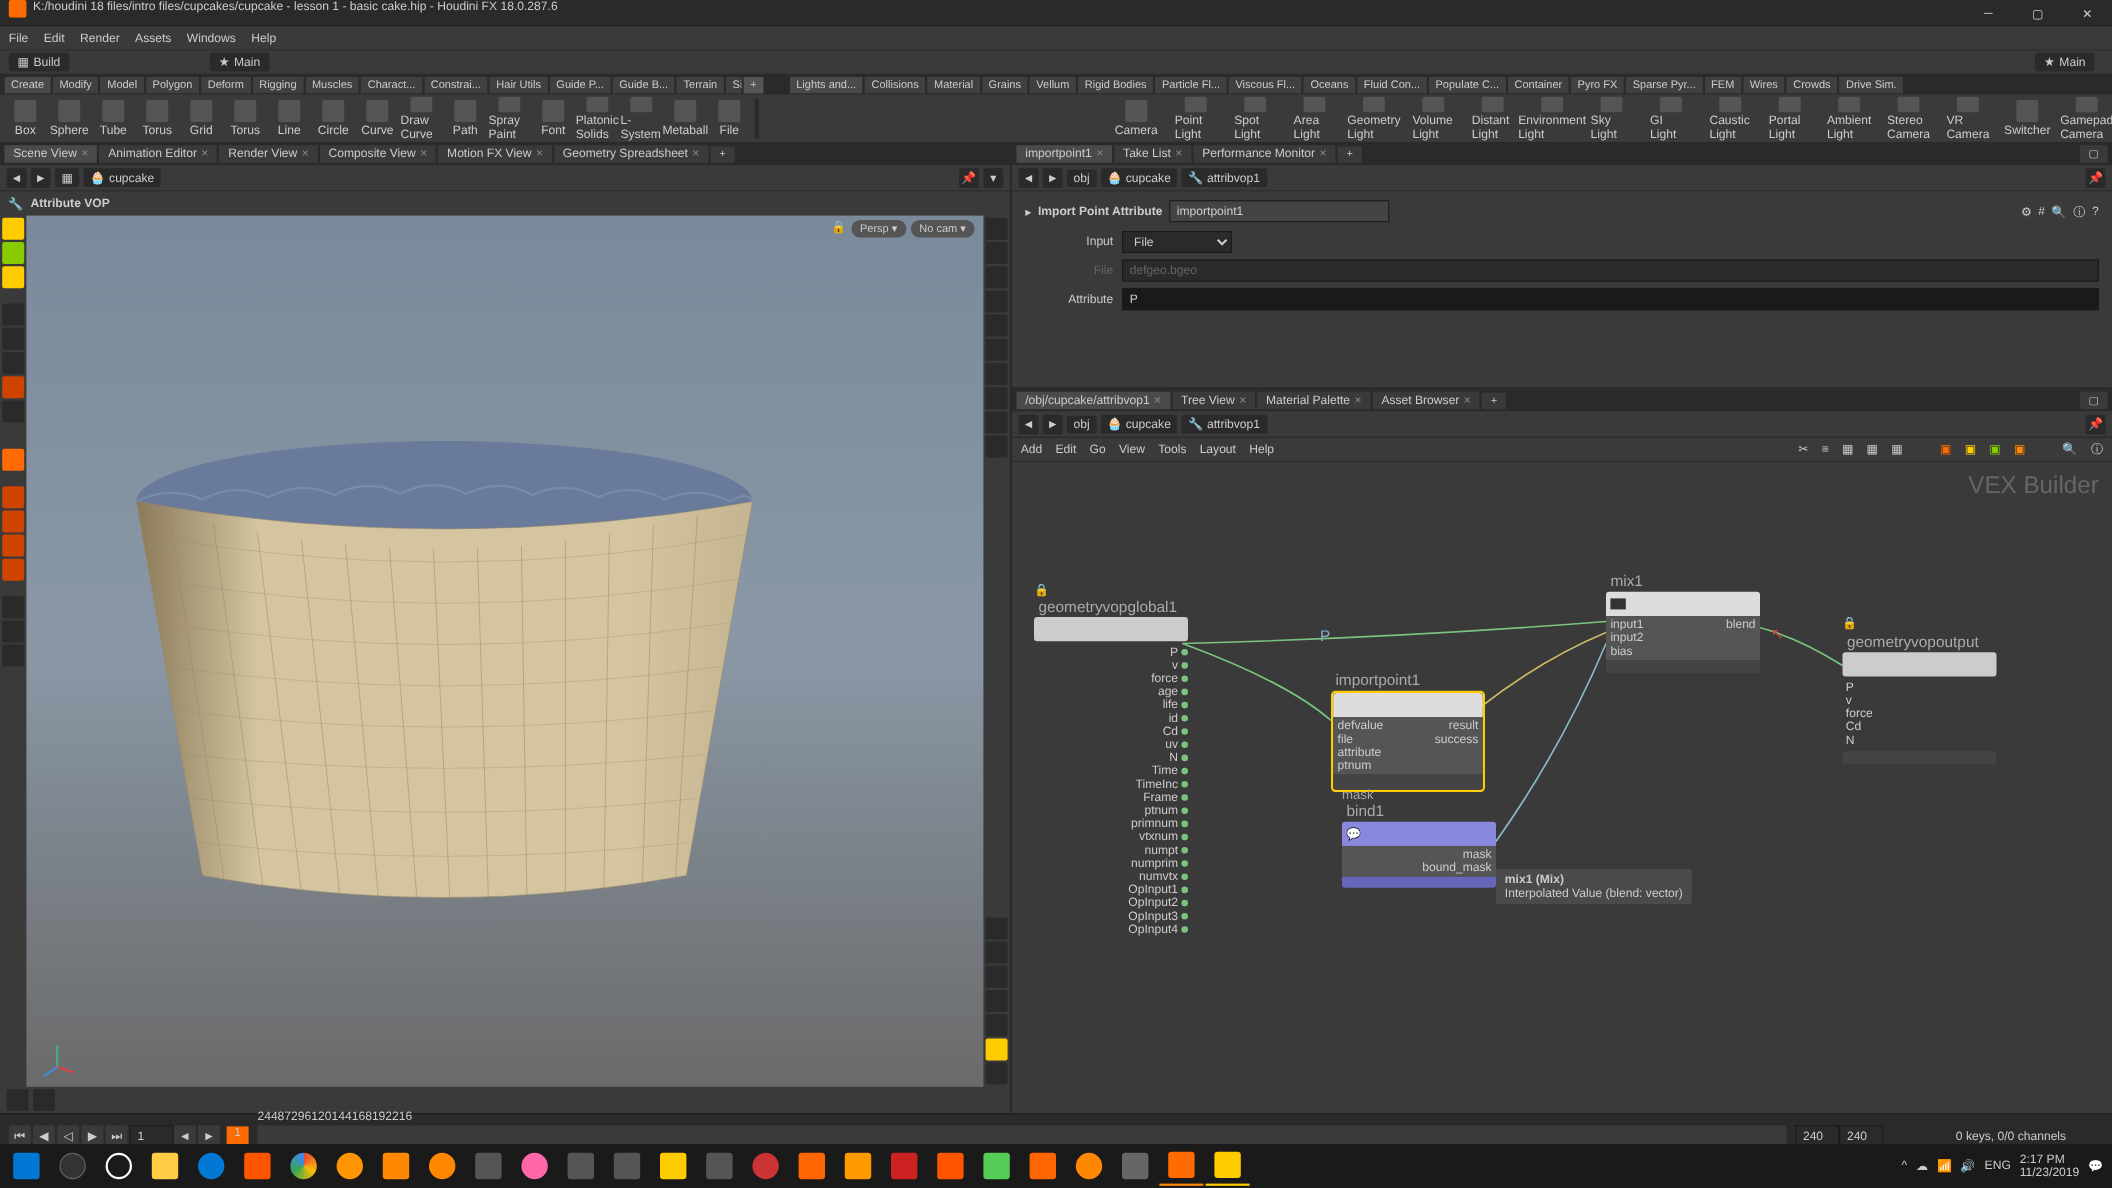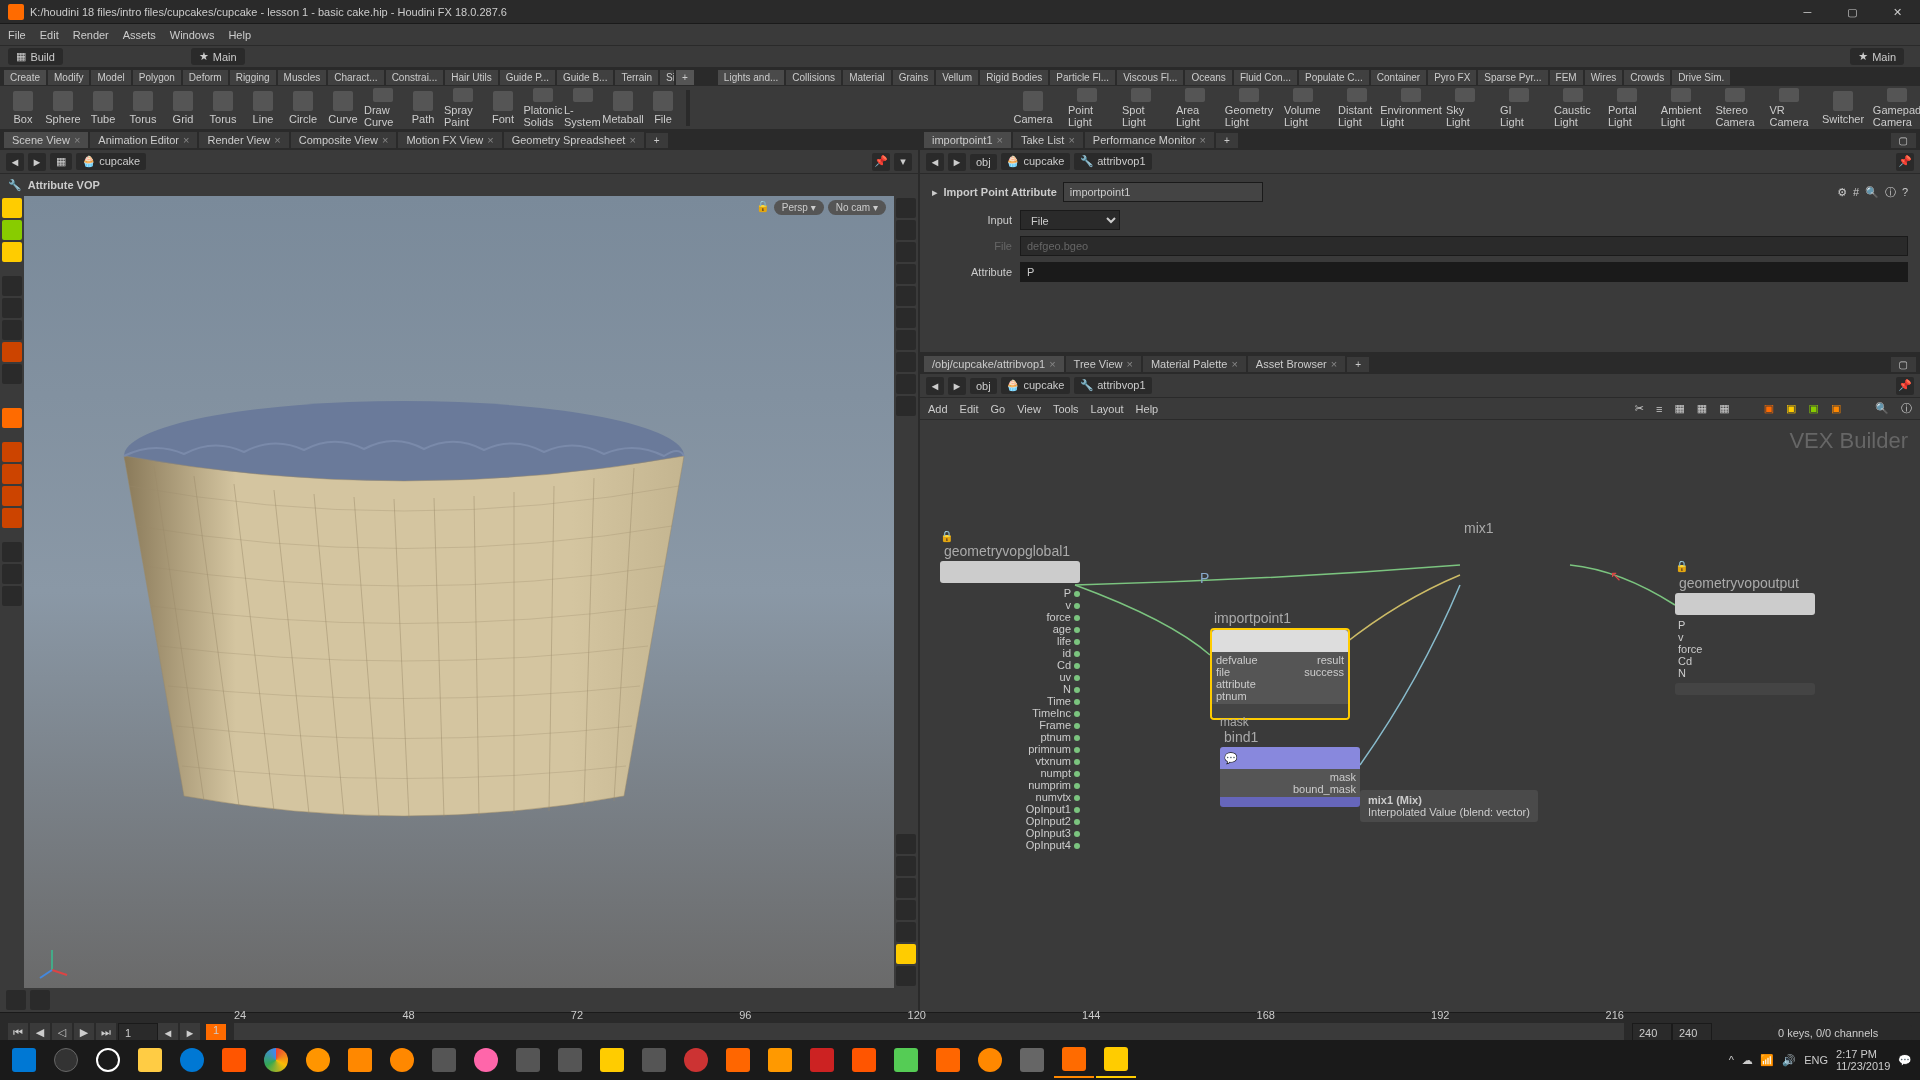--- a/index.html
+++ b/index.html
@@ -1,17 +1,17 @@
 <!DOCTYPE html>
 <html><head>
 <meta charset="utf-8">
 <style>
 *{margin:0;padding:0;box-sizing:border-box;font-family:Arial,sans-serif;font-size:11px;color:#ccc;user-select:none}
 body{background:#3a3a3a;width:1920px;height:1080px;overflow:hidden;position:relative}
-.titlebar{height:24px;background:#2a2a2a;display:flex;align-items:center;padding:0 8px;border-bottom:1px solid #1a1a1a}
+.titlebar{height:24px;background:#2a2a2a;display:flex;align-items:flex-start;padding:0 8px;border-bottom:1px solid #1a1a1a}
 .titlebar .hicon{width:16px;height:16px;background:#ff6b00;border-radius:2px;margin-right:6px}
 .win-controls{position:absolute;right:0;top:0;display:flex}
 .win-btn{width:45px;height:24px;display:flex;align-items:center;justify-content:center;cursor:pointer}
 .menubar{height:22px;background:#3a3a3a;display:flex;align-items:center;padding:0 8px;gap:14px;border-bottom:1px solid #2a2a2a}
 .menubar span{cursor:pointer}
 .desktop-row{height:22px;background:#3a3a3a;display:flex;align-items:center;padding:0 8px;border-bottom:1px solid #2a2a2a}
 .desktop-sel{background:#2a2a2a;padding:2px 8px;border-radius:3px;margin-right:8px;display:flex;align-items:center;gap:4px}
 .shelf-tabs{height:18px;background:#2a2a2a;display:flex;align-items:center;padding:0 4px;gap:2px;overflow:hidden}
 .shelf-tab{padding:2px 6px;background:#404040;font-size:10px;white-space:nowrap;cursor:pointer}
 .shelf-tab.active{background:#4a4a4a}
@@ -49,21 +49,21 @@
 .network-menubar{height:22px;display:flex;align-items:center;padding:0 8px;gap:12px;border-bottom:1px solid #2a2a2a}
 .network-view{flex:1;position:relative;background:#3a3a3a;overflow:hidden}
 .vex-label{position:absolute;top:8px;right:12px;font-size:22px;color:#666}
 .node-title{position:absolute;top:-18px;left:4px;font-size:12px;color:#aaa;white-space:nowrap}
 .node-port-list{font-size:9px;color:#7bc47f;text-align:right}
 .node-port-list div{line-height:12px}
 .node-port-list .dot{display:inline-block;width:6px;height:6px;background:#7bc47f;border-radius:50%;margin-left:3px;vertical-align:middle}
 .timeline{height:40px;background:#2a2a2a;display:flex;align-items:center;padding:0 8px;border-top:1px solid #1a1a1a}
 .play-btn{width:20px;height:20px;background:#3a3a3a;margin-right:2px;cursor:pointer;display:flex;align-items:center;justify-content:center}
 .timeline-track{flex:1;height:20px;background:#3a3a3a;margin:0 8px;position:relative}
-.timeline-ticks{position:absolute;top:-14px;left:0;right:0;display:flex;justify-content:space-between;font-size:9px;color:#888}
+.timeline-ticks{position:absolute;top:-14px;left:0;right:0;display:flex;font-size:9px;color:#888}
 .status-bar{height:24px;background:#2a2a2a;display:flex;align-items:center;padding:0 8px;border-top:1px solid #1a1a1a}
 .taskbar{position:absolute;bottom:0;left:0;right:0;height:40px;background:#1a1a1a;display:flex;align-items:center;padding:0 4px;gap:2px}
 .task-icon{width:40px;height:36px;display:flex;align-items:center;justify-content:center;cursor:pointer}
 .task-icon .ic{width:24px;height:24px;border-radius:3px}
 .tray{position:absolute;right:8px;display:flex;align-items:center;gap:8px;font-size:10px}
 svg{display:block}
 .tooltip-box{position:absolute;background:#4a4a4a;padding:4px 8px;border-radius:3px;font-size:11px}
 </style>
 </head>
 <body>
@@ -576,20 +576,36 @@
                 <div>mask</div>
                 <div>bound_mask</div>
               </div>
             </div>
             <div style="height:10px;background:#6666bb;border-radius:0 0 3px 3px"></div>
           </div>
         </div>
 
         <div style="position:absolute;left:540px;top:100px">
           <div class="node-title" style="position:relative;top:0;font-size:14px;margin-bottom:2px">mix1</div>
+          <div style="width:140px">
+            <div style="height:22px;background:#ddd;border-radius:3px 3px 0 0;display:flex;align-items:center;padding:0 4px">
+                <div style="width:14px;height:10px;background:#333"></div>
+              </div>
+            <div style="background:#555;padding:2px 4px;display:flex;justify-content:space-between;font-size:9px">
+              <div style="color:#88bbcc">
+                <div>input1</div>
+                <div>input2</div>
+                <div>bias</div>
+              </div>
+              <div style="color:#7bc47f;text-align:right">
+                <div>blend</div>
+              </div>
+            </div>
+            <div style="height:12px;background:#444;border-radius:0 0 3px 3px"></div>
+          </div>
         </div>
 
         <div style="position:absolute;left:690px;top:148px;color:#d44;font-size:14px">↖</div>
 
         <div style="position:absolute;left:755px;top:140px">
           <div style="color:#888;margin-bottom:2px">🔒</div>
           <div class="node-title" style="position:relative;top:0;font-size:14px;margin-bottom:2px">geometryvopoutput</div>
           <div style="width:140px;height:22px;background:#ccc;border-radius:3px"></div>
           <div id="output-ports" style="margin-top:4px;font-size:9px;color:#7bc47f">
               <div><span class="dot" style="margin-right:3px;margin-left:0"></span>P</div>

